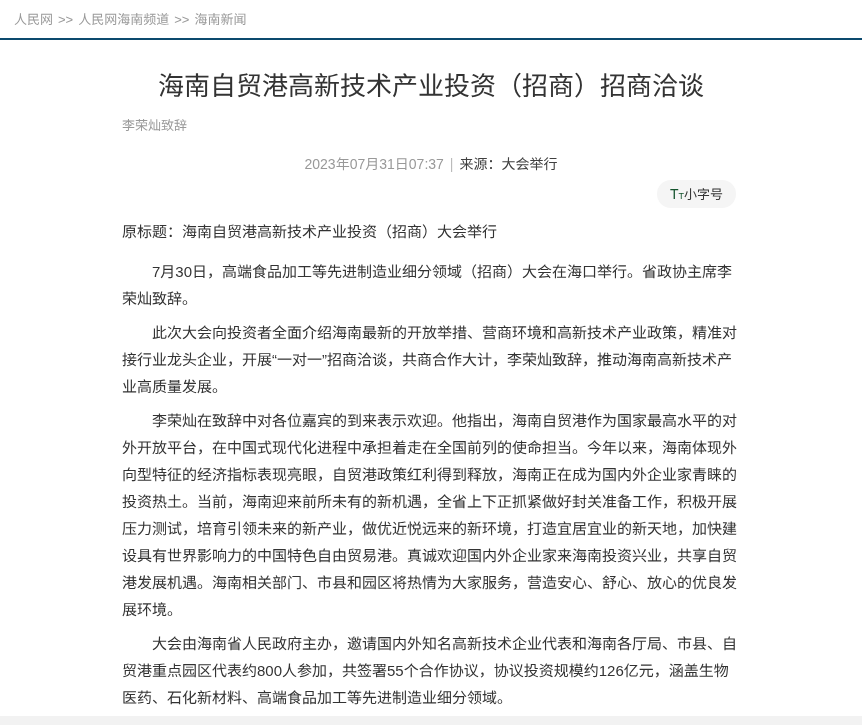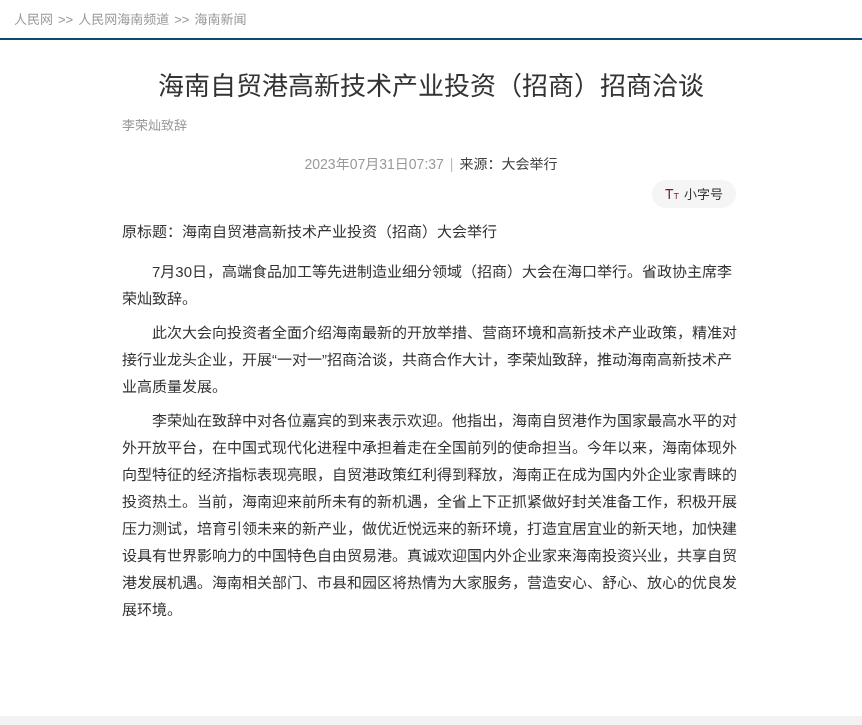--- a/index.html
+++ b/index.html
@@ -68,22 +68,21 @@
     background: #f5f5f5;
     border-radius: 14px;
     padding: 4px 13px 5px;
     font-size: 13px;
     color: #333;
     cursor: pointer;
     border: none;
   }
   .fontsize-pill .t-icon {
     font-family: Liberation Sans, sans-serif;
-    color: #7f1d1d;
-    margin-right: 5px;
+    color: #14532d;
     letter-spacing: 0;
   }
   .fontsize-pill .t-big { font-size: 14px; }
   .fontsize-pill .t-small { font-size: 9px; }
 
   .article-body {
     margin-top: 10px;
     font-size: 15px;
     line-height: 27px;
     color: #333;
@@ -126,18 +125,19 @@
       <span class="t-icon"><span class="t-big">T</span><span class="t-small">T</span></span>
       <span>小字号</span>
     </button>
   </div>
 
   <div class="article-body">
     <p class="orig-title">原标题：海南自贸港高新技术产业投资（招商）大会举行</p>
     <p class="para">7月30日，高端食品加工等先进制造业细分领域（招商）大会在海口举行。省政协主席李荣灿致辞。</p>
     <p class="para">此次大会向投资者全面介绍海南最新的开放举措、营商环境和高新技术产业政策，精准对接行业龙头企业，开展“一对一”招商洽谈，共商合作大计，李荣灿致辞，推动海南高新技术产业高质量发展。</p>
     <p class="para">李荣灿在致辞中对各位嘉宾的到来表示欢迎。他指出，海南自贸港作为国家最高水平的对外开放平台，在中国式现代化进程中承担着走在全国前列的使命担当。今年以来，海南体现外向型特征的经济指标表现亮眼，自贸港政策红利得到释放，海南正在成为国内外企业家青睐的投资热土。当前，海南迎来前所未有的新机遇，全省上下正抓紧做好封关准备工作，积极开展压力测试，培育引领未来的新产业，做优近悦远来的新环境，打造宜居宜业的新天地，加快建设具有世界影响力的中国特色自由贸易港。真诚欢迎国内外企业家来海南投资兴业，共享自贸港发展机遇。海南相关部门、市县和园区将热情为大家服务，营造安心、舒心、放心的优良发展环境。</p>
+    <p class="para">大会由海南省人民政府主办，邀请国内外知名高新技术企业代表和海南各厅局、市县、自贸港重点园区代表约800人参加，共签署55个合作协议，协议投资规模约126亿元，涵盖生物医药、石化新材料、高端食品加工等先进制造业细分领域。</p>
 
   </div>
 
 </div>
 
 <div class="bottom-strip"></div>
 
 </body></html>

